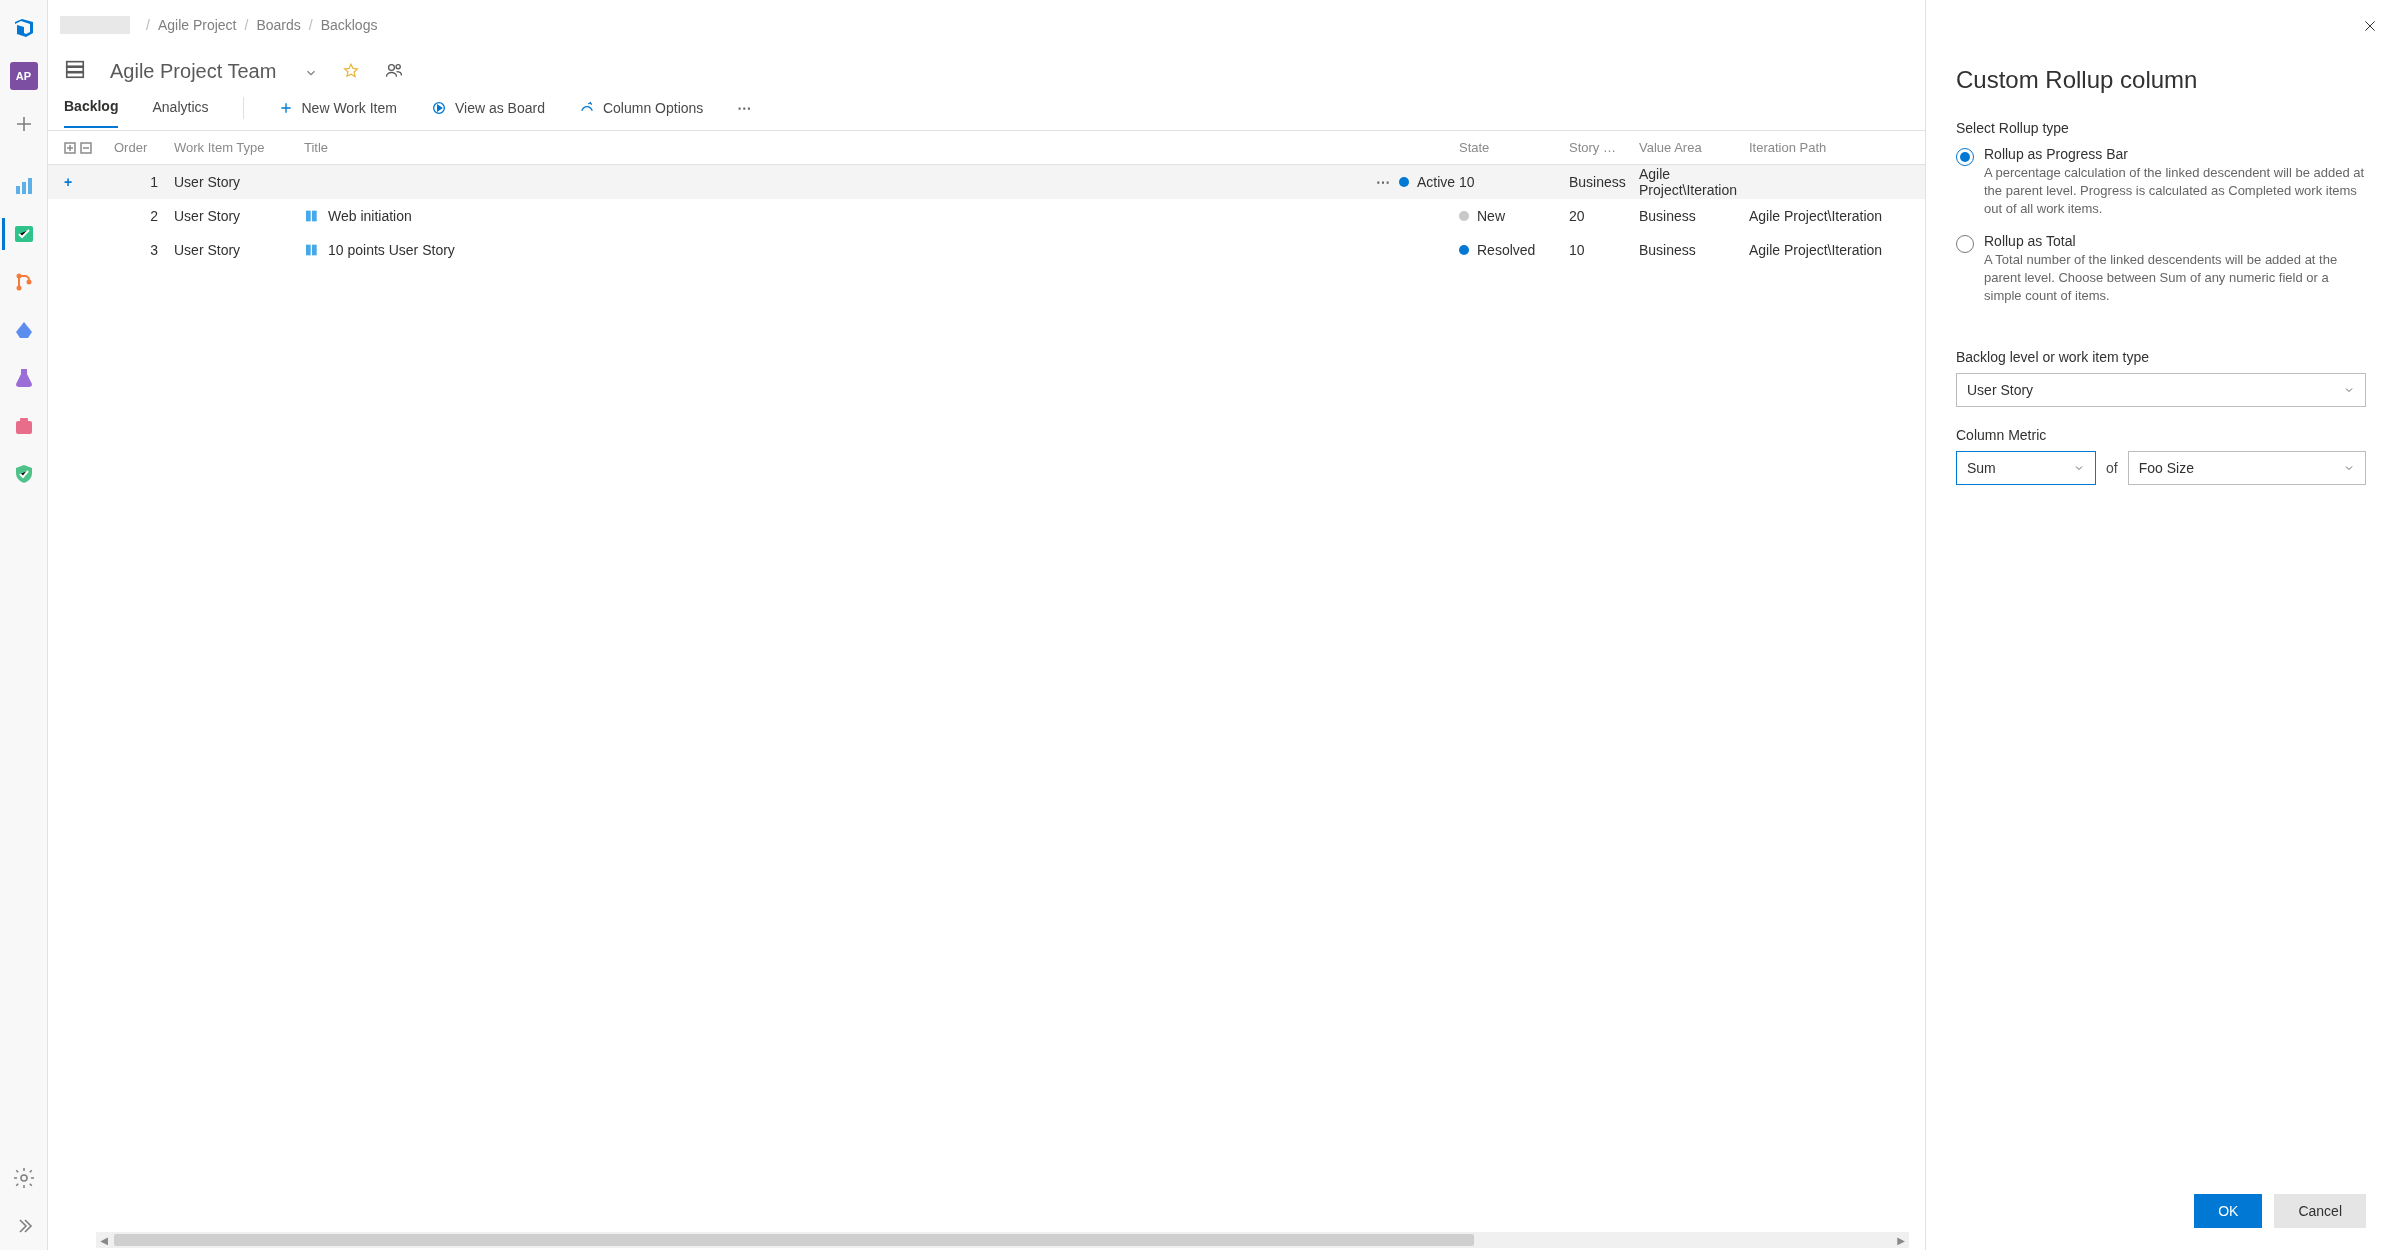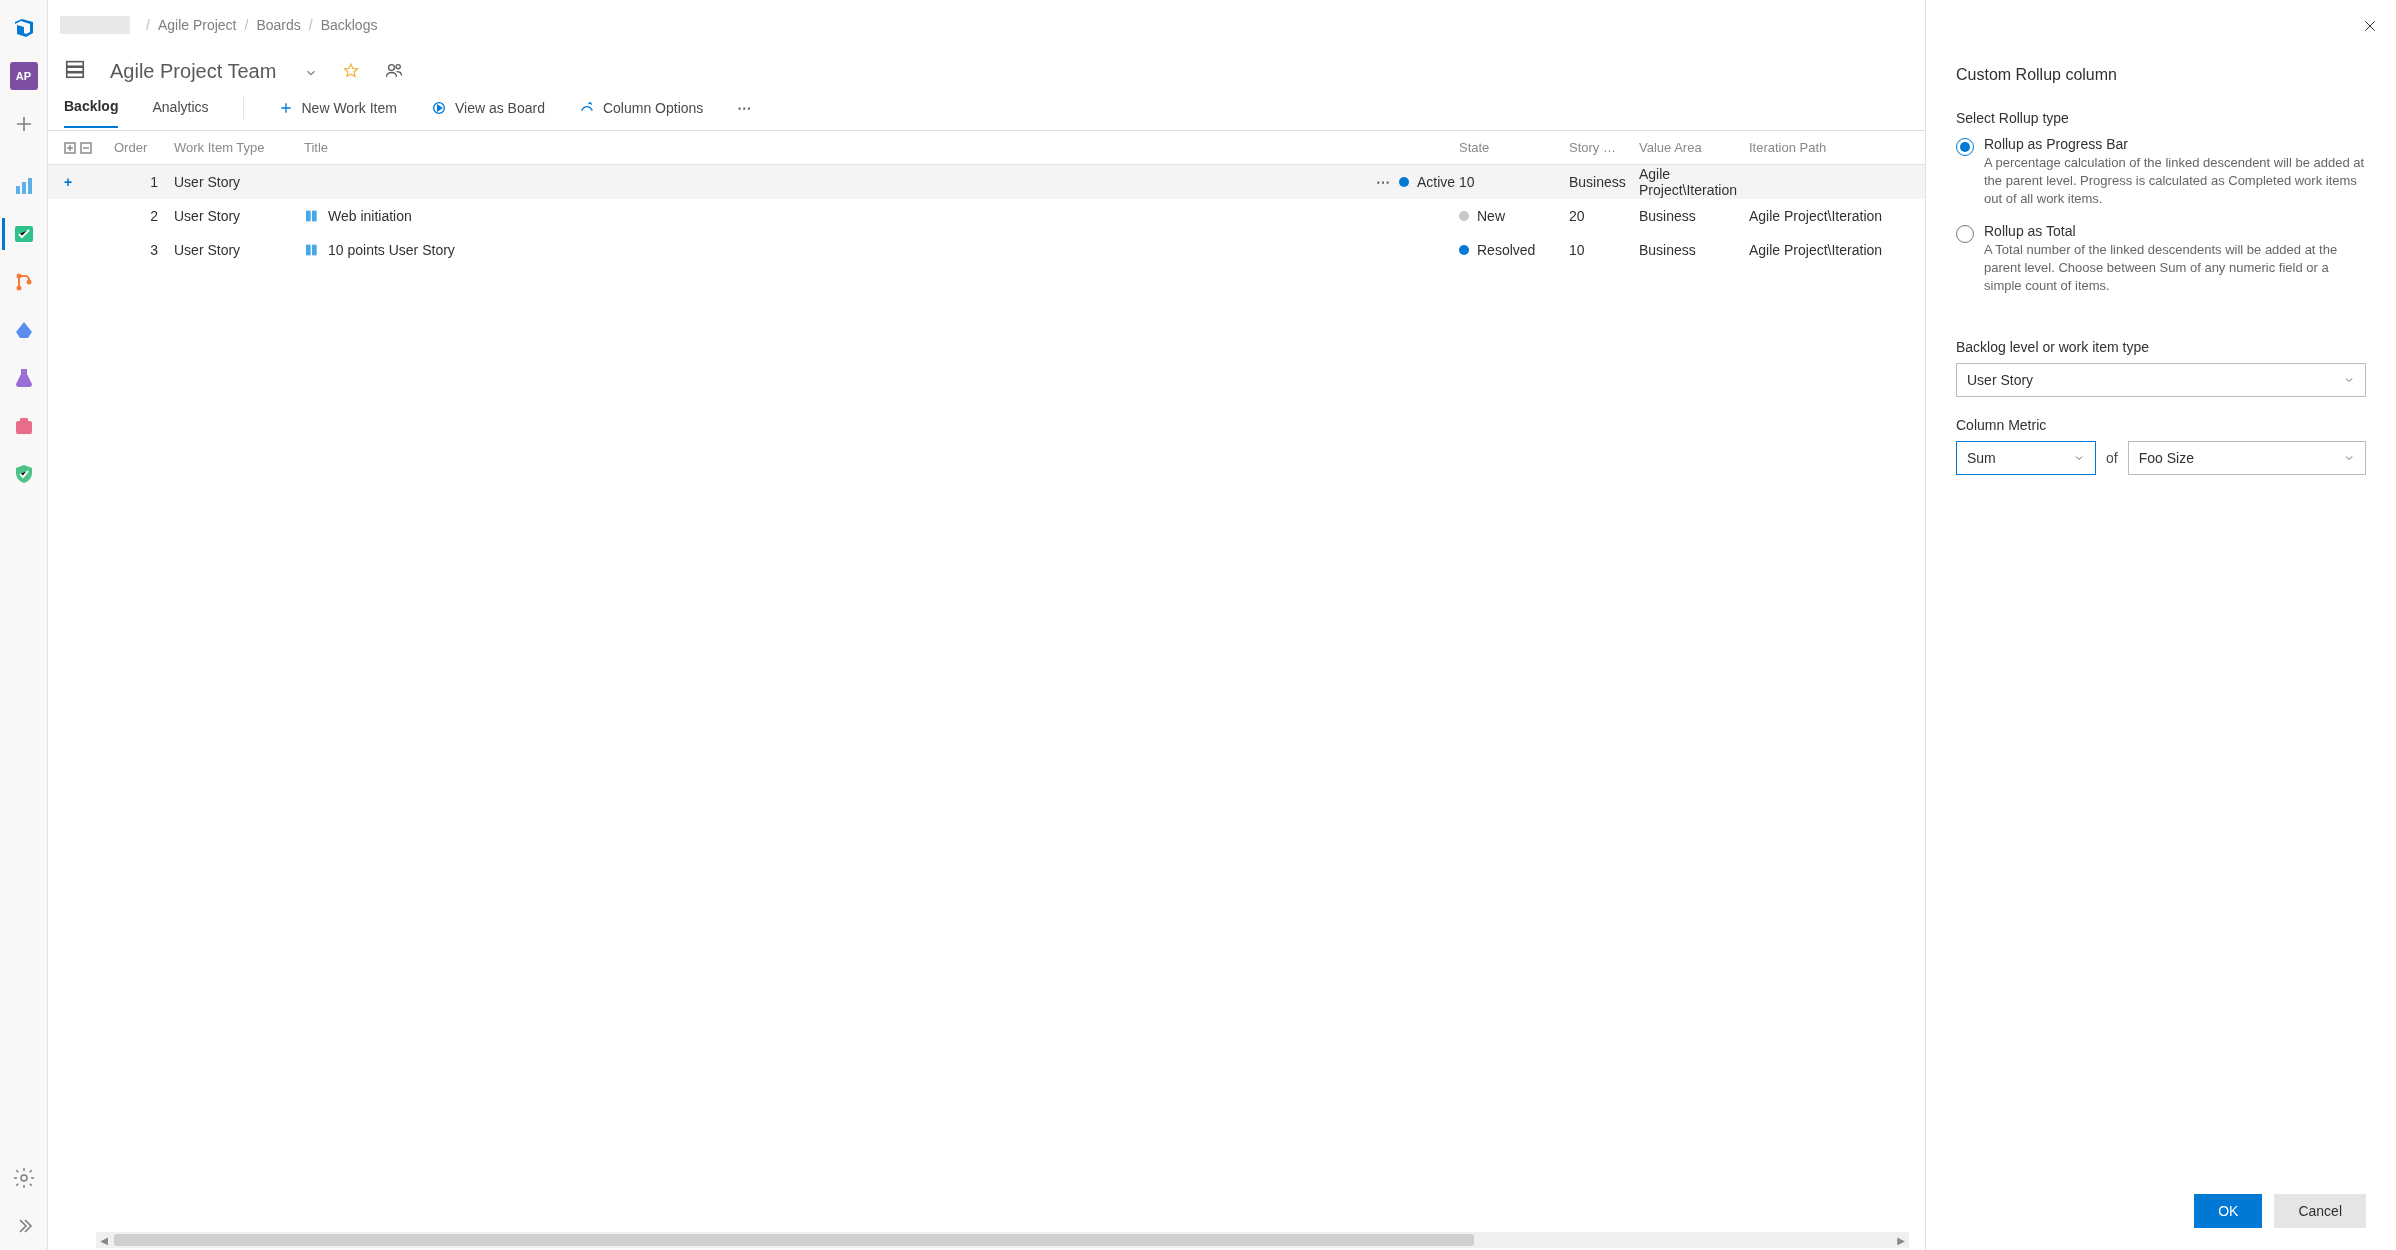--- a/index.html
+++ b/index.html
@@ -63,21 +63,21 @@
 
 .hscroll { height: 16px; background: #f0f0f0; position: relative; margin: 0 16px 2px 48px;}
 .hscroll .thumb { position:absolute; left:18px; top:2px; height:12px; width:75%; background:#cfcfcf; border-radius:2px;}
 .hscroll .arrow-l, .hscroll .arrow-r {position:absolute; top:0; width:16px; height:16px; display:flex; align-items:center; justify-content:center; color:#888; font-size:10px;}
 .hscroll .arrow-l{left:0;} .hscroll .arrow-r{right:0;}
 
 
 .panel { width: 470px; display: flex; flex-direction: column; padding: 22px 30px; position: relative; }
 .panel .close { position:absolute; top:18px; right:18px; cursor:pointer;}
 .panel .close svg { width:16px; height:16px; stroke:#333; stroke-width:1.5;}
-.panel h1 { font-size: 16px; font-weight: 400; margin-bottom: 26px; margin-top: 44px;}
+.panel h1 { font-size: 24px; font-weight: 400; margin-bottom: 26px; margin-top: 44px;}
 .panel .section-label { font-size: 14px; margin-bottom: 10px; color:#323130;}
 .radio-group { margin-bottom: 22px; }
 .radio-option { display:flex; gap:10px; margin-bottom: 14px; }
 .radio-option .radio { width:18px; height:18px; border:1px solid #7a7a7a; border-radius:50%; flex-shrink:0; margin-top:2px; display:flex; align-items:center; justify-content:center; cursor:pointer;}
 .radio-option .radio.selected { border-color:#0078d4;}
 .radio-option .radio.selected::after{content:""; width:10px; height:10px; background:#0078d4; border-radius:50%;}
 .radio-option .rlabel { cursor:pointer;}
 .radio-option .rlabel .rtitle { color:#323130; }
 .radio-option .rlabel .rdesc { color:#666; font-size:13px; line-height:1.4; margin-top:2px;}
 .field-label { font-size:14px; margin: 8px 0 8px 0;}

